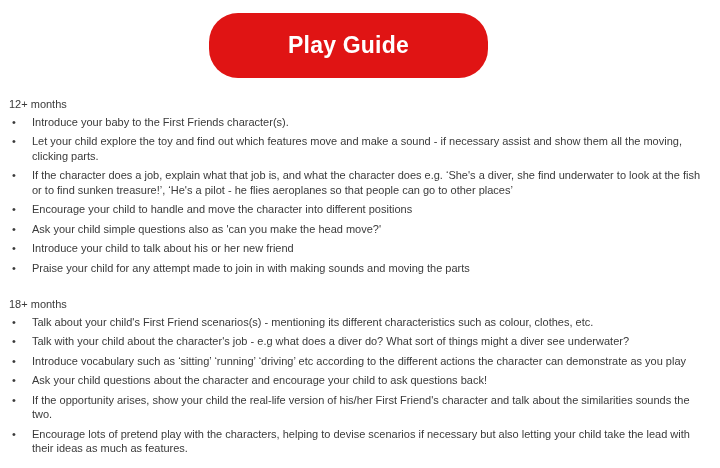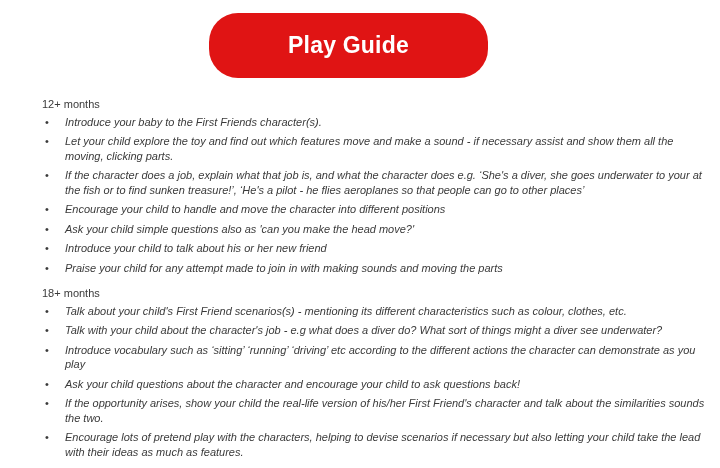--- a/index.html
+++ b/index.html
@@ -29,55 +29,54 @@
     border-radius: 29px;
   }
   .banner-title {
     color: #ffffff;
     font-size: 23px;
     font-weight: bold;
     letter-spacing: 0.2px;
   }
   .content {
     position: absolute;
-    left: 42px;
+    left: 9px;
     top: 97px;
     right: 10px;
     color: #3a3a3a;
     font-size: 11px;
     line-height: 14.5px;
   }
   .section-heading {
     font-weight: normal;
     font-size: 11px;
     line-height: 14.5px;
     margin-bottom: 3px;
   }
   .section + .section .section-heading {
-    margin-top: 11px;
+    margin-top: 22px;
   }
   ul.bullet-list {
     list-style: none;
   }
   ul.bullet-list li {
     display: flex;
     margin-bottom: 5px;
   }
   ul.bullet-list li:last-child {
     margin-bottom: 0;
   }
   .bullet {
     flex: 0 0 20px;
     margin-left: 3px;
     font-size: 11px;
     line-height: 14.5px;
   }
   .bullet-text {
     flex: 1 1 auto;
-    font-style: italic;
   }
 </style>
 </head>
 <body>
 
 <div class="page">
 
   <div class="banner">
     <span class="banner-title">Play Guide</span>
   </div>
@@ -90,21 +89,21 @@
           <li>
             <span class="bullet">•</span>
             <span class="bullet-text">Introduce your baby to the First Friends character(s).</span>
           </li>
           <li>
             <span class="bullet">•</span>
             <span class="bullet-text">Let your child explore the toy and find out which features move and make a sound - if necessary assist and show them all the moving, clicking parts.</span>
           </li>
           <li>
             <span class="bullet">•</span>
-            <span class="bullet-text">If the character does a job, explain what that job is, and what the character does e.g. ‘She's a diver, she goes underwater to your at the fish or to find sunken treasure!’, ‘He's a pilot - he flies aeroplanes so that people can go to other places’</span>
+            <span class="bullet-text">If the character does a job, explain what that job is, and what the character does e.g. ‘She's a diver, she find underwater to look at the fish or to find sunken treasure!’, ‘He's a pilot - he flies aeroplanes so that people can go to other places’</span>
           </li>
           <li>
             <span class="bullet">•</span>
             <span class="bullet-text">Encourage your child to handle and move the character into different positions</span>
           </li>
           <li>
             <span class="bullet">•</span>
             <span class="bullet-text">Ask your child simple questions also as 'can you make the head move?'</span>
           </li>
           <li>

